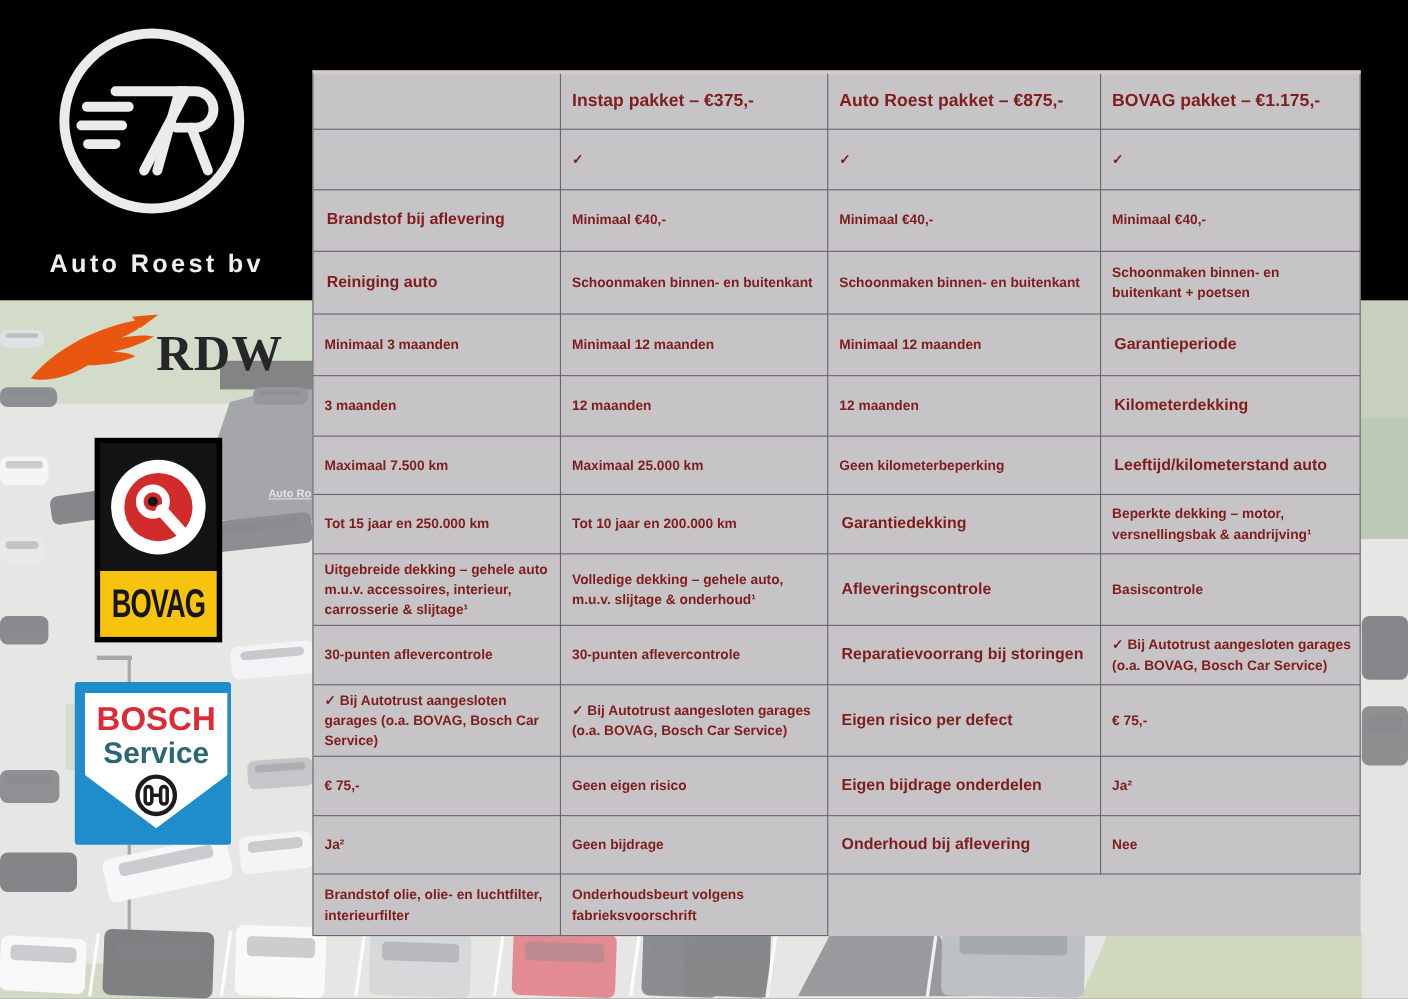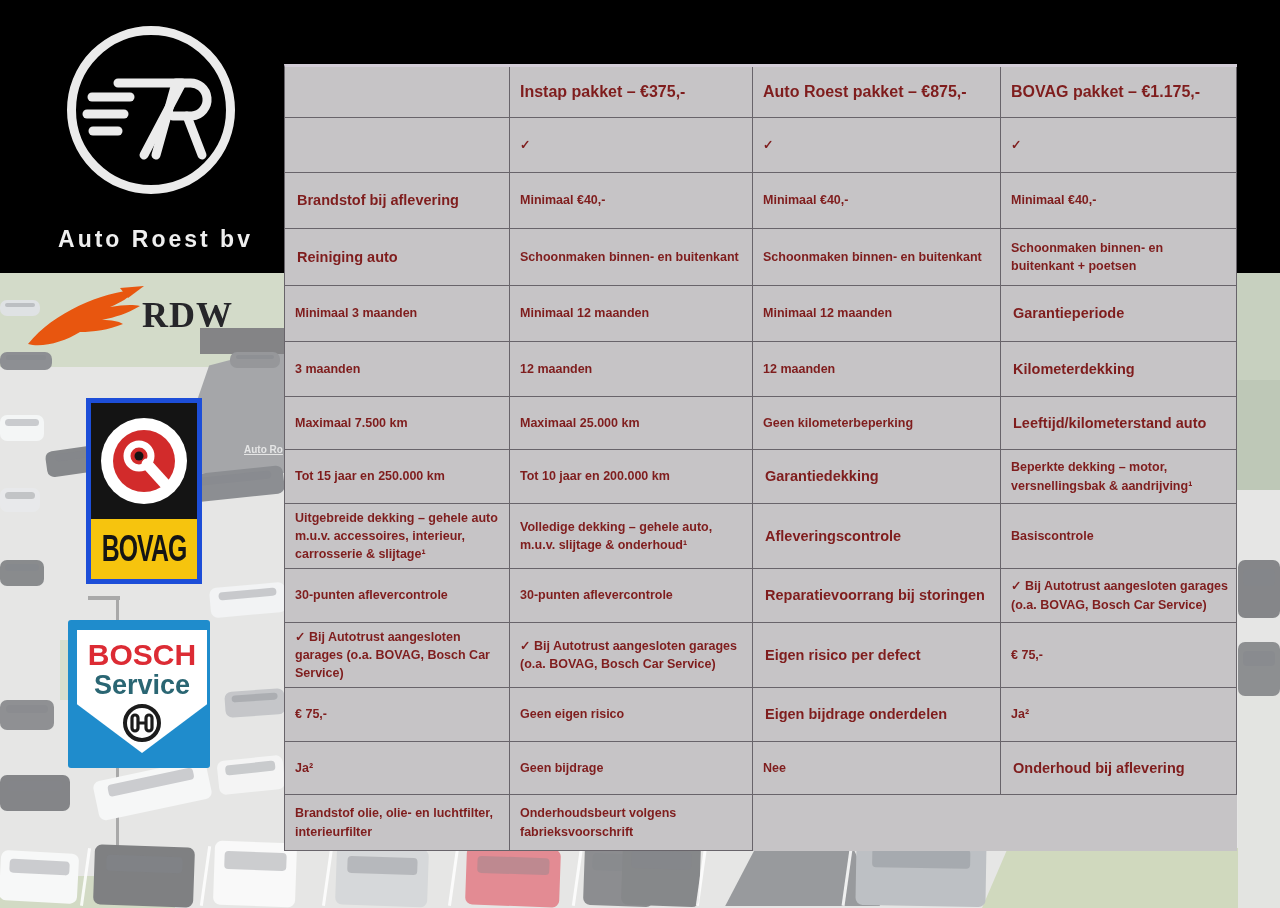--- a/index.html
+++ b/index.html
@@ -26,35 +26,35 @@
   .pline{position:absolute;width:3px;background:rgba(255,255,255,.85);}
   .car{position:absolute;border-radius:7px;}
   .car::after{content:'';position:absolute;left:12%;right:12%;top:16%;height:28%;
               background:rgba(42,48,58,.38);border-radius:4px;}
   .struct{position:absolute;background:#4e5156;
           clip-path:polygon(14% 100%,32% 0,84% 0,100% 100%);}
   .wash{position:absolute;inset:0;z-index:2;background:rgba(255,255,255,.42);}
 
   
   .black-band{position:absolute;left:0;top:0;width:1280px;height:273px;background:#000;z-index:3;}
-  .brand{position:absolute;left:13px;top:0;width:285px;height:273px;z-index:4;}
+  .brand{position:absolute;left:0;top:0;width:285px;height:273px;z-index:4;}
   .brand-circle{position:absolute;left:54px;top:26px;width:168px;height:168px;border-radius:50%;
                 border:9px solid #ebebeb;box-sizing:border-box;}
   .brand-circle svg{position:absolute;left:0;top:0;}
   .brand-name{position:absolute;left:0;top:226px;width:285px;text-align:center;color:#efefef;
               font-size:23px;font-weight:bold;letter-spacing:3px;}
 
   
   .rdw{position:absolute;left:24px;top:286px;width:220px;height:72px;z-index:4;}
   .rdw svg{position:absolute;left:0;top:0;}
   .rdw-text{position:absolute;left:118px;top:8px;font-family:"Liberation Serif",serif;
-            font-weight:bold;font-size:36px;color:#26262a;letter-spacing:1px;}
-
-  
-  .bovag{position:absolute;left:86px;top:398px;width:116px;height:186px;background:#1d4ed8;
+            font-weight:bold;font-size:46px;color:#26262a;letter-spacing:1px;}
+
+  
+  .bovag{position:absolute;left:86px;top:398px;width:116px;height:186px;background:#000000;
          padding:5px;box-sizing:border-box;z-index:4;}
   .bovag-top{position:relative;width:106px;height:116px;background:#141414;}
   .bovag-top svg{position:absolute;left:9px;top:14px;}
   .bovag-bottom{width:106px;height:60px;background:#f6c40e;display:flex;align-items:center;
                 justify-content:center;color:#151515;font-weight:bold;font-size:27px;
                 letter-spacing:-1px;transform-origin:center;}
   .bovag-bottom span{display:inline-block;transform:scaleY(1.35) scaleX(.92);}
 
   
   .bosch{position:absolute;left:68px;top:620px;width:142px;height:148px;background:#1f8ccc;
@@ -232,19 +232,19 @@
       <div class="cell val">✓ Bij Autotrust aangesloten garages (o.a. BOVAG, Bosch Car Service)</div>
       <div class="cell val">✓ Bij Autotrust aangesloten garages (o.a. BOVAG, Bosch Car Service)</div>
       <div class="cell label">Eigen risico per defect</div>
       <div class="cell val">€ 75,-</div>
       <div class="cell val">€ 75,-</div>
       <div class="cell val">Geen eigen risico</div>
       <div class="cell label">Eigen bijdrage onderdelen</div>
       <div class="cell val">Ja²</div>
       <div class="cell val">Ja²</div>
       <div class="cell val">Geen bijdrage</div>
+      <div class="cell label">Onderhoud bij aflevering</div>
       <div class="cell val">Nee</div>
-      <div class="cell label">Onderhoud bij aflevering</div>
       <div class="cell val">Brandstof olie, olie- en luchtfilter, interieurfilter</div>
       <div class="cell val">Onderhoudsbeurt volgens fabrieksvoorschrift</div>
     </div>
 
 </div>
 
 </body></html>

